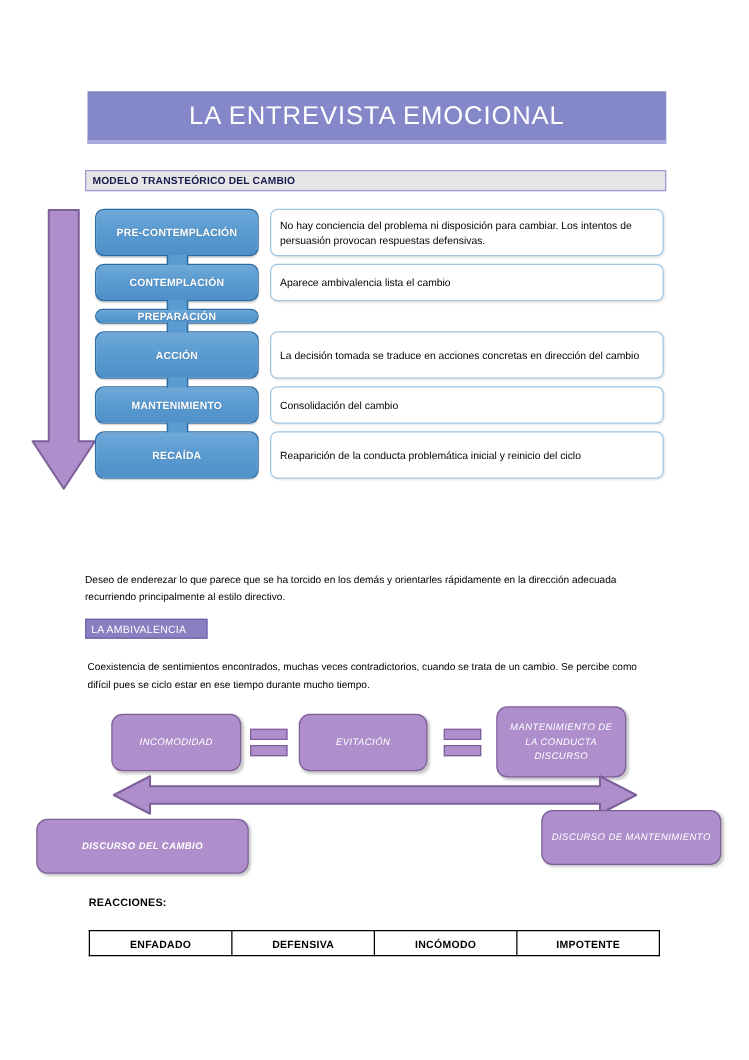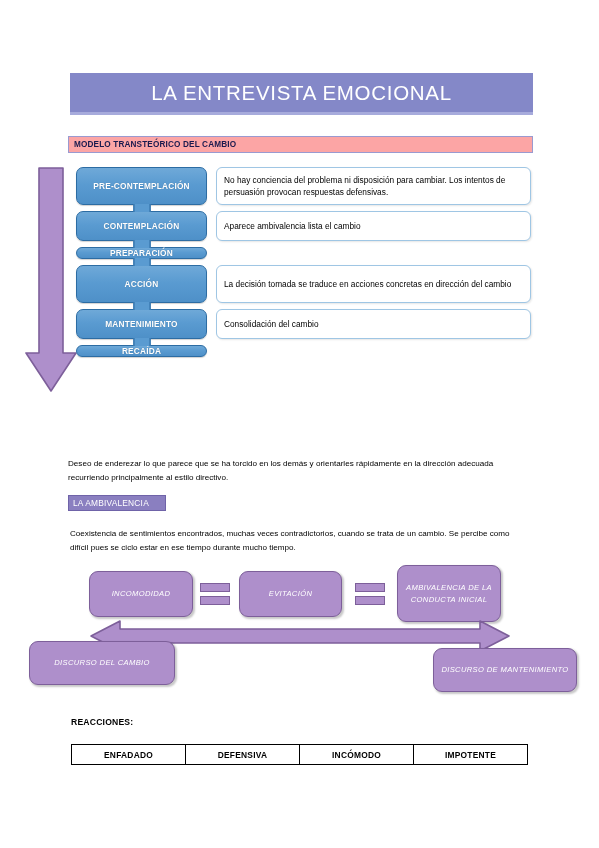--- a/index.html
+++ b/index.html
@@ -42,21 +42,21 @@
     font-size: 20.5px;
     letter-spacing: 0.7px;
     font-weight: 400;
     white-space: nowrap;
   }
 
   
   .section-bar {
     position: absolute;
     box-sizing: border-box;
-    background: #fca5a5;
+    background: #e5e5e5;
     border: 1px solid #9a9ad0;
     display: flex;
     align-items: center;
   }
   .section-bar .section-label {
     font-size: 8.2px;
     font-weight: bold;
     color: #1a1a4e;
     padding-left: 5px;
     letter-spacing: 0.15px;
@@ -203,21 +203,21 @@
     font-size: 7.6px;
     font-style: italic;
     text-align: center;
     line-height: 11.5px;
     letter-spacing: 0.35px;
     padding: 0 5px;
   }
   #box-incomodidad   { left: 89px;  top: 11px; width: 104px; height: 46px; }
   #box-evitacion     { left: 239px; top: 11px; width: 103px; height: 46px; }
   #box-mantenimiento { left: 397px; top: 5px;  width: 104px; height: 57px; }
-  #box-discurso-cambio { left: 29px;  top: 81px; width: 146px; height: 44px; }
+  #box-discurso-cambio { left: 29px;  top: 95px; width: 170px; height: 44px; font-weight: bold; }
   #box-discurso-mant   { left: 433px; top: 88px; width: 144px; height: 44px; }
 
   
   .equals {
     position: absolute;
     width: 30px;
     height: 30px;
     top: 19px;
     display: flex;
     flex-direction: column;
@@ -341,20 +341,23 @@
       <div class="stage-desc h-one">
         <span class="desc-text">Consolidación del cambio</span>
       </div>
     </div>
 
     <div class="stage-row">
       <div class="stage-chip">
         <div class="connector top"></div>
         <span class="chip-label">RECAÍDA</span>
       </div>
+      <div class="stage-desc h-two">
+        <span class="desc-text">Reaparición de la conducta problemática inicial y reinicio del ciclo</span>
+      </div>
     </div>
 
   </div>
 
 
   <div class="para" id="para-reflejo">Deseo de enderezar lo que parece que se ha torcido en los demás y orientarles rápidamente en la dirección adecuada recurriendo principalmente al estilo directivo.</div>
 
   <div class="badge-bar" id="badge-ambivalencia">
     <span class="badge-label">LA AMBIVALENCIA</span>
   </div>
@@ -375,21 +378,21 @@
     <div class="pbox" id="box-evitacion">
       <span class="pbox-label">EVITACIÓN</span>
     </div>
 
     <div class="equals" id="eq-2">
       <div class="bar"></div>
       <div class="bar"></div>
     </div>
 
     <div class="pbox" id="box-mantenimiento">
-      <span class="pbox-label">AMBIVALENCIA DE LA CONDUCTA INICIAL</span>
+      <span class="pbox-label">MANTENIMIENTO DE LA CONDUCTA DISCURSO</span>
     </div>
 
     <svg id="double-arrow" viewBox="0 0 420 36">
       <polygon points="1,18 30,3 30,11 390,11 390,3 419,18 390,33 390,25 30,25 30,33" fill="#ae8fcb" stroke="#7d5f9a" stroke-width="1.6" stroke-linejoin="round"></polygon>
     </svg>
 
     <div class="pbox" id="box-discurso-cambio">
       <span class="pbox-label">DISCURSO DEL CAMBIO</span>
     </div>
 

